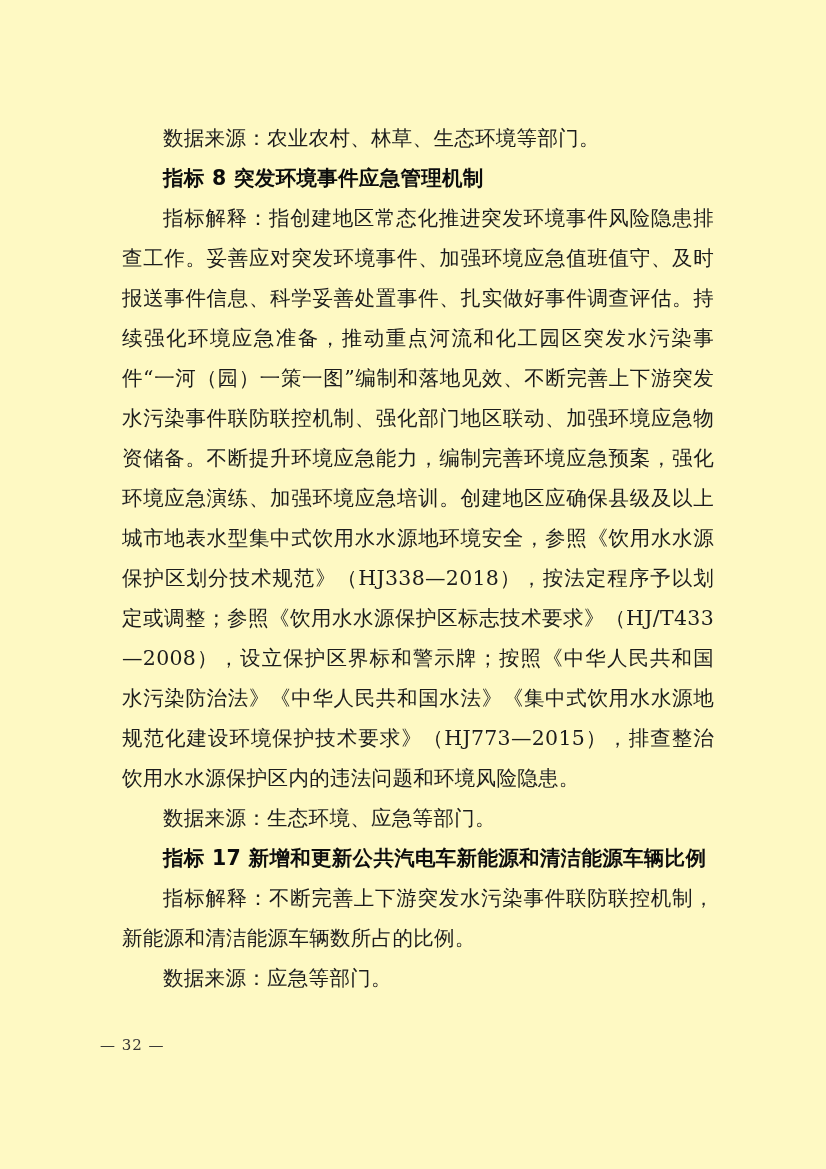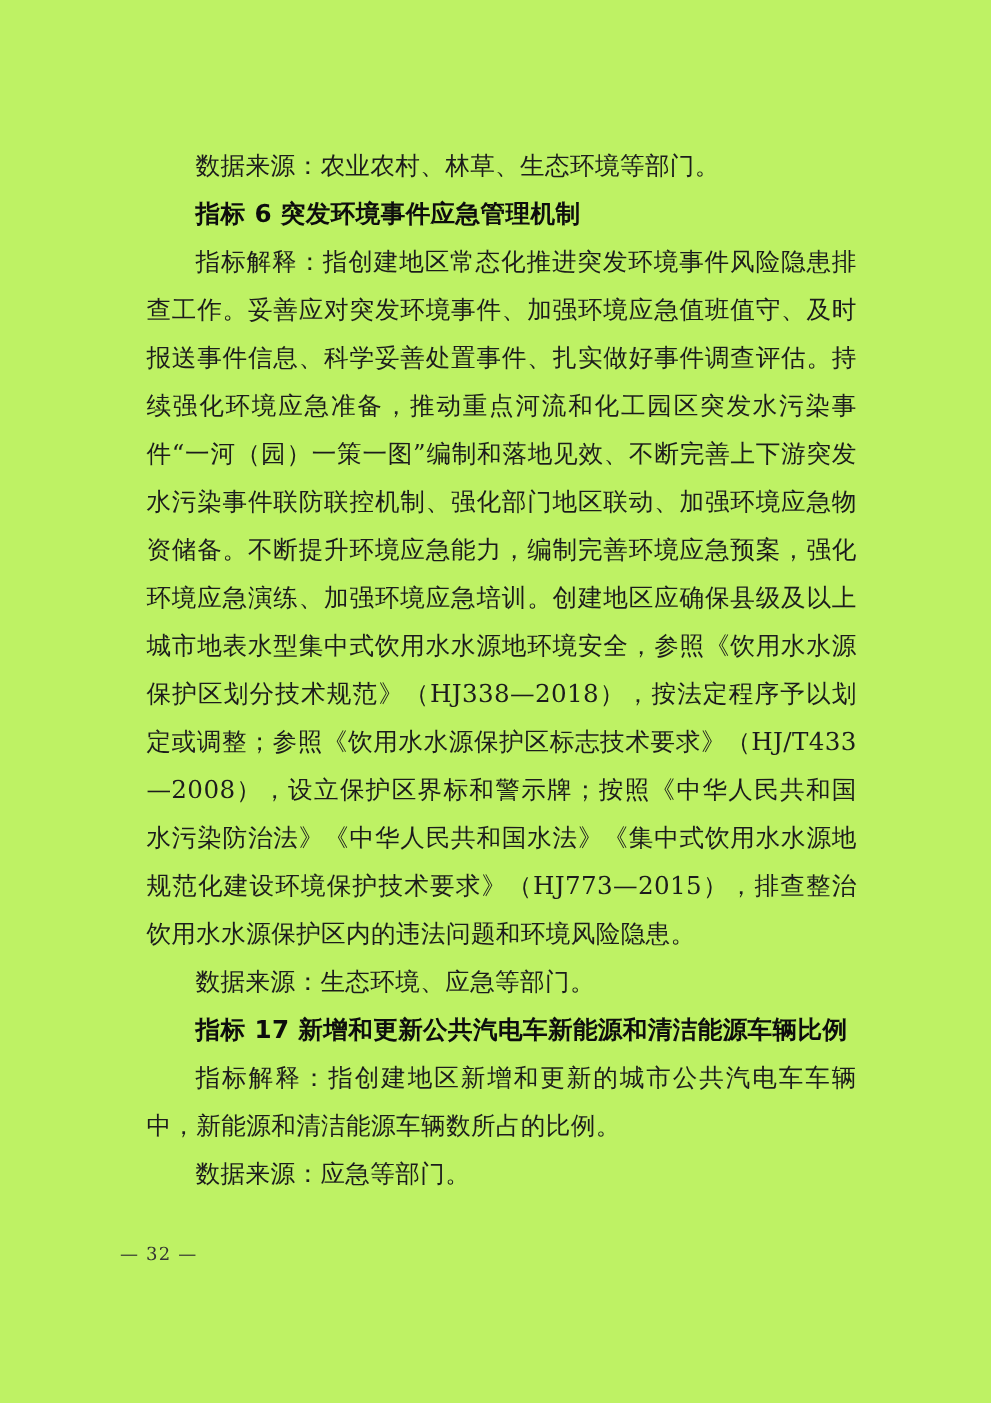--- a/index.html
+++ b/index.html
@@ -13,21 +13,21 @@
     position: relative;
     font-family: "DejaVu Serif", "Liberation Serif", serif;
     color: #1b1b1b;
     overflow: hidden;
   }
   .page {
     position: absolute;
     left: 0; top: 0;
     width: 826px;
     height: 1169px;
-    background: #bef264;
+    background: #fef9c3;
   }
   .content {
     position: absolute;
     left: 122px;
     top: 118px;
     width: 592px;
   }
   
   p.body-para {
     margin: 0;
@@ -70,29 +70,29 @@
   }
 </style>
 </head>
 <body>
 
 <div class="page">
   <div class="content">
 
     <p class="source-line">数据来源：农业农村、林草、生态环境等部门。</p>
 
-    <h3 class="indicator-heading">指标 6  突发环境事件应急管理机制</h3>
+    <h3 class="indicator-heading">指标 8  突发环境事件应急管理机制</h3>
 
     <p class="body-para">指标解释：指创建地区常态化推进突发环境事件风险隐患排查工作。妥善应对突发环境事件、加强环境应急值班值守、及时报送事件信息、科学妥善处置事件、扎实做好事件调查评估。持续强化环境应急准备，推动重点河流和化工园区突发水污染事件“一河（园）一策一图”编制和落地见效、不断完善上下游突发水污染事件联防联控机制、强化部门地区联动、加强环境应急物资储备。不断提升环境应急能力，编制完善环境应急预案，强化环境应急演练、加强环境应急培训。创建地区应确保县级及以上城市地表水型集中式饮用水水源地环境安全，参照《饮用水水源保护区划分技术规范》（HJ338—2018），按法定程序予以划定或调整；参照《饮用水水源保护区标志技术要求》（HJ/T433—2008），设立保护区界标和警示牌；按照《中华人民共和国水污染防治法》《中华人民共和国水法》《集中式饮用水水源地规范化建设环境保护技术要求》（HJ773—2015），排查整治饮用水水源保护区内的违法问题和环境风险隐患。</p>
 
     <p class="source-line">数据来源：生态环境、应急等部门。</p>
 
     <h3 class="indicator-heading">指标 17  新增和更新公共汽电车新能源和清洁能源车辆比例</h3>
 
-    <p class="body-para">指标解释：指创建地区新增和更新的城市公共汽电车车辆中，新能源和清洁能源车辆数所占的比例。</p>
+    <p class="body-para">指标解释：不断完善上下游突发水污染事件联防联控机制，新能源和清洁能源车辆数所占的比例。</p>
 
     <p class="source-line">数据来源：应急等部门。</p>
 
 
 
   </div>
 
   <div class="footer">—  32  —</div>
 </div>
 

